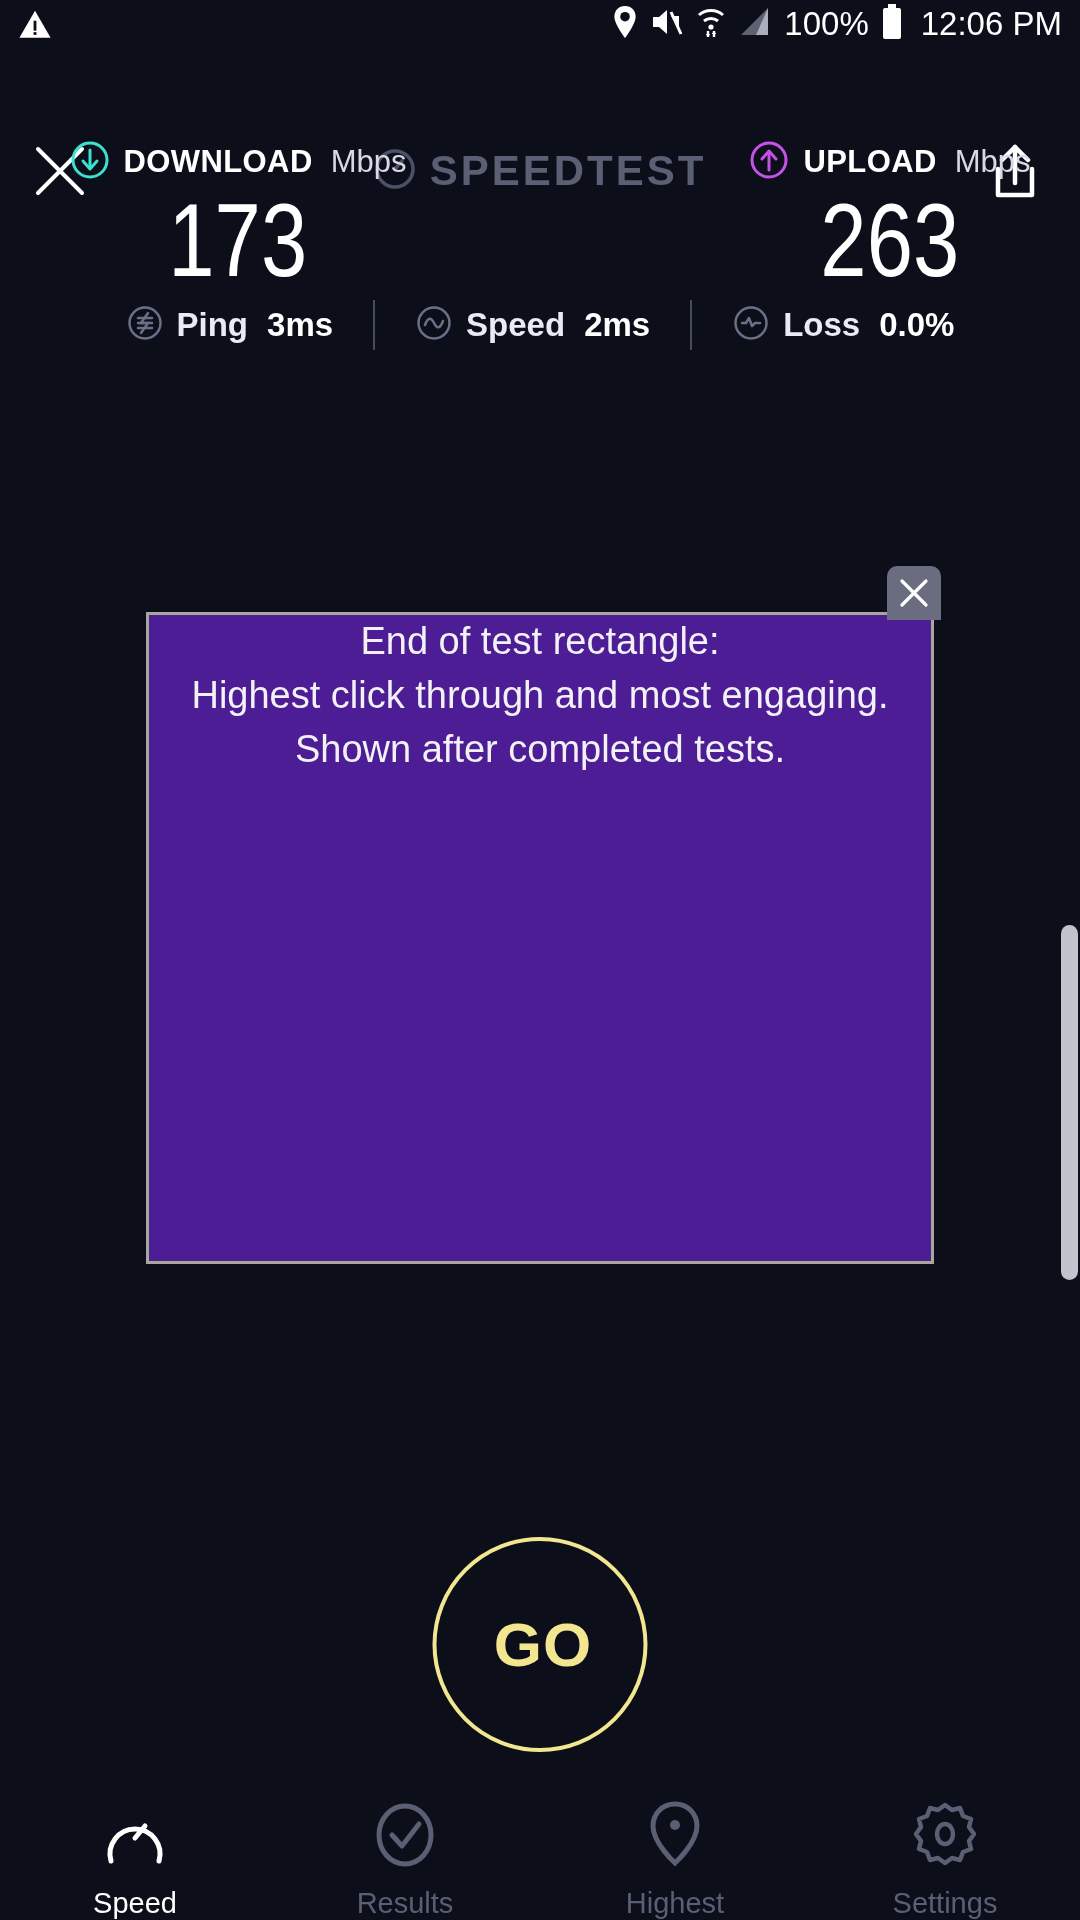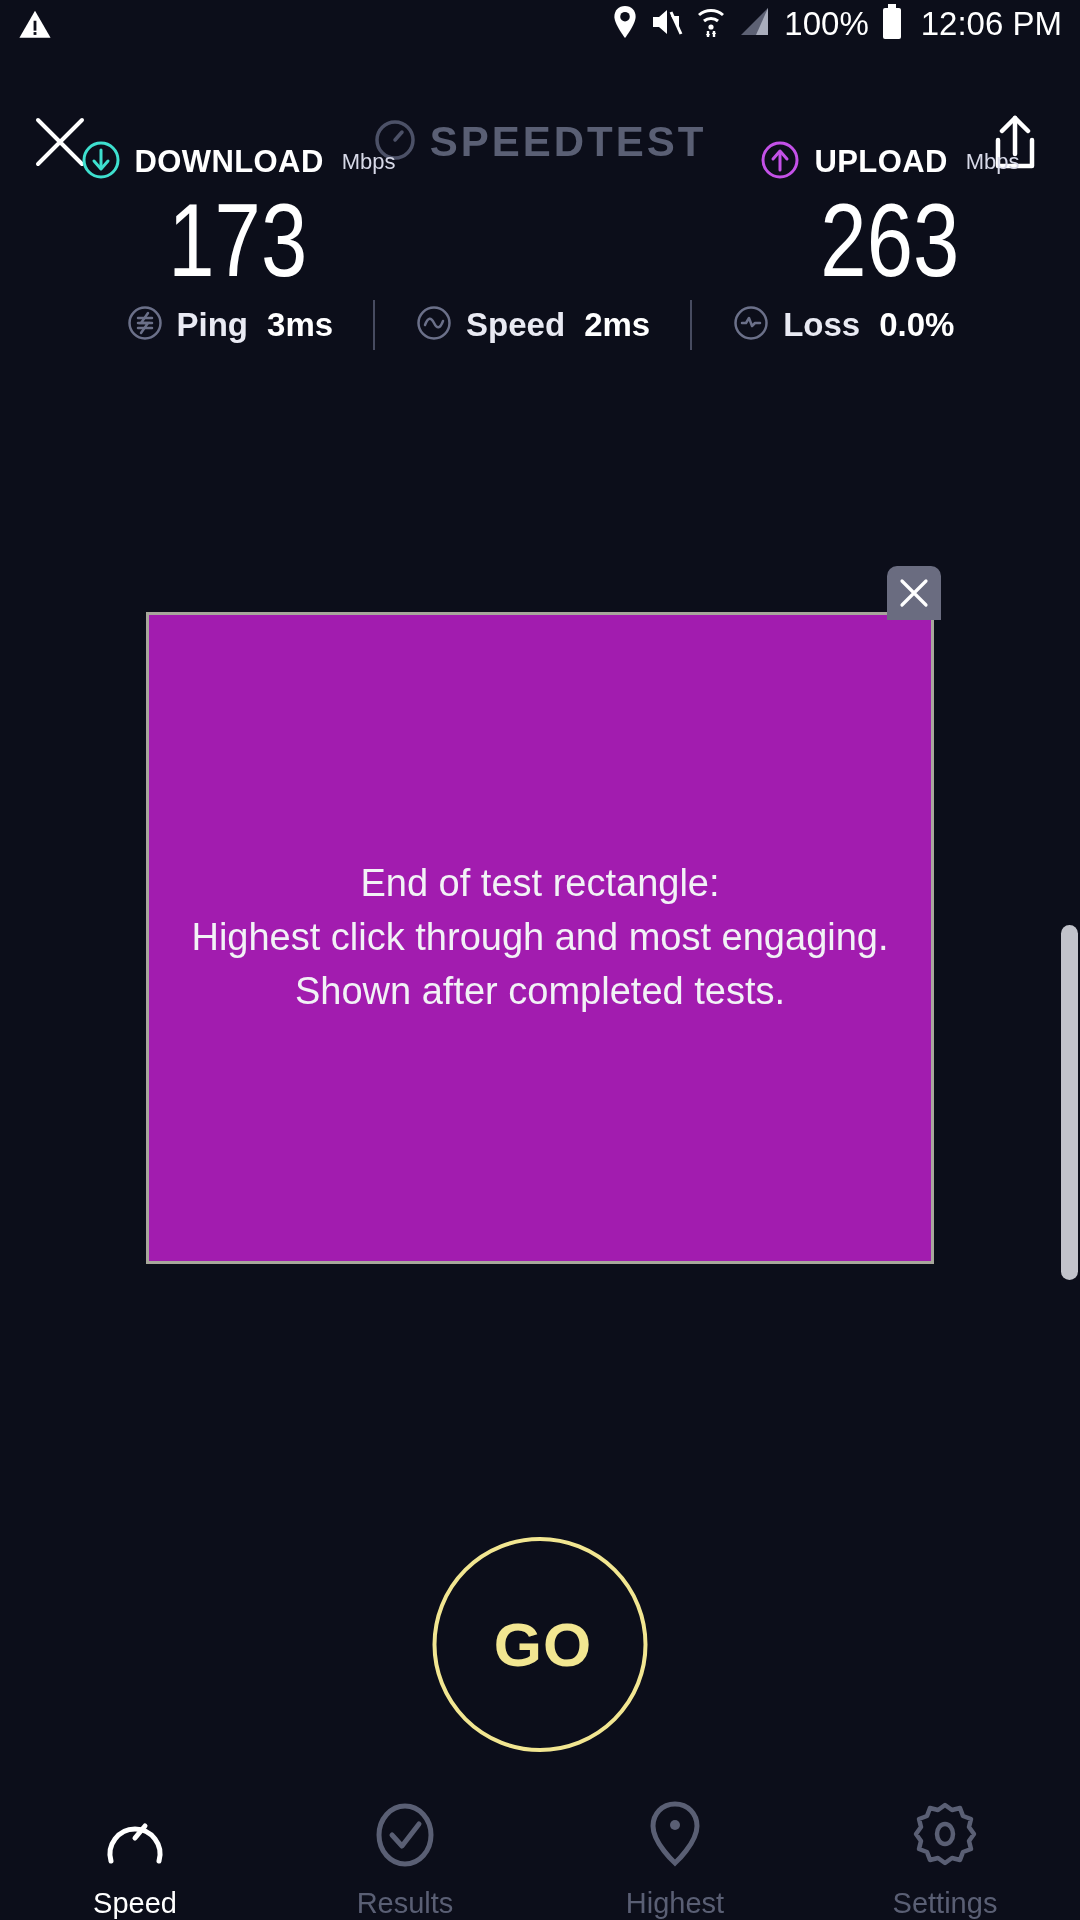--- a/index.html
+++ b/index.html
@@ -16,58 +16,58 @@
                display:flex; align-items:center; }
   .sb-left { position:absolute; left:18px; top:8px; }
   .sb-right { position:absolute; right:18px; top:4px;
               display:flex; align-items:center; gap:12px; }
   .sb-battery-text { color:#ffffff; font-size:33px; letter-spacing:0px;
                      font-family:"Liberation Sans", sans-serif; }
   .sb-clock { color:#ffffff; font-size:33px; margin-left:6px;
               font-family:"Liberation Sans", sans-serif; }
 
   
-  .header { position:absolute; top:46px; left:0; width:1080px; height:80px; }
+  .header { position:absolute; top:75px; left:0; width:1080px; height:80px; }
   .hdr-close { position:absolute; left:32px; top:68px; width:56px; height:56px;
                cursor:pointer; }
   .hdr-title-wrap { position:absolute; left:0; top:72px; width:1080px;
                     display:flex; justify-content:center; align-items:center; gap:14px; }
   .hdr-title { color:#5a5f74; font-size:42px; font-weight:bold;
                letter-spacing:3px; font-family:"Liberation Sans", sans-serif; }
   .hdr-share { position:absolute; right:38px; top:68px; width:54px; height:58px;
                cursor:pointer; }
 
   
   .results { position:absolute; top:140px; left:0; width:1080px; }
   .res-row { display:flex; justify-content:space-between; align-items:flex-start;padding-left:48px; }
   .res-col { width:380px; display:flex; flex-direction:column; align-items:center; }
   .res-head { display:flex; align-items:center; gap:14px; height:44px; }
   .res-label { color:#ffffff; font-size:31px; font-weight:bold;
                letter-spacing:0.4px; }
-  .res-unit { color:#d7d9e8; font-size:22px; font-weight:normal; margin-left:4px; }
+  .res-unit { color:#d7d9e8; font-size:31px; font-weight:normal; margin-left:4px; }
   .res-value { color:#ffffff; font-size:104px; font-weight:300; line-height:1.0;
                margin-top:4px; font-family:"Liberation Sans", sans-serif;
                transform:scaleX(0.80); transform-origin:center top; }
 
   
   .pjl { position:absolute; top:300px; left:0; width:1080px;
          display:flex; align-items:center; justify-content:center; }
   .pjl-item { display:flex; align-items:center; gap:13px; }
   .pjl-name { color:#e9eaf3; font-size:33px; font-weight:bold; }
   .pjl-val  { color:#ffffff; font-size:33px; font-weight:bold; margin-left:6px; }
   .pjl-sep { width:2px; height:50px; background:#474b60; margin:0 40px; }
 
   
   .ad-close { position:absolute; left:887px; top:566px; width:54px; height:54px;
               background:#6a6c80; border-radius:10px 10px 0 0;
               display:flex; align-items:center; justify-content:center;
               cursor:pointer; z-index:3; }
   .ad-box { position:absolute; left:146px; top:612px; width:788px; height:652px;
-            background:#a21caf; border:3px solid #a8a79c; z-index:2;
-            display:flex; align-items:center; justify-content:center; }
+            background:#4c1d95; border:3px solid #a8a79c; z-index:2;
+            display:flex; align-items:flex-start; justify-content:center; }
   .ad-text { color:#f2f2f6; font-size:38px; line-height:1.42; text-align:center;
              font-family:"Liberation Sans", sans-serif; }
 
   
   .scrollbar { position:absolute; right:2px; top:925px; width:17px; height:355px;
                background:#c2c3cb; border-radius:9px; z-index:4; }
 
   
   .go-btn { position:absolute; left:50%; top:1537px; transform:translateX(-50%);
             width:215px; height:215px; border-radius:50%;

